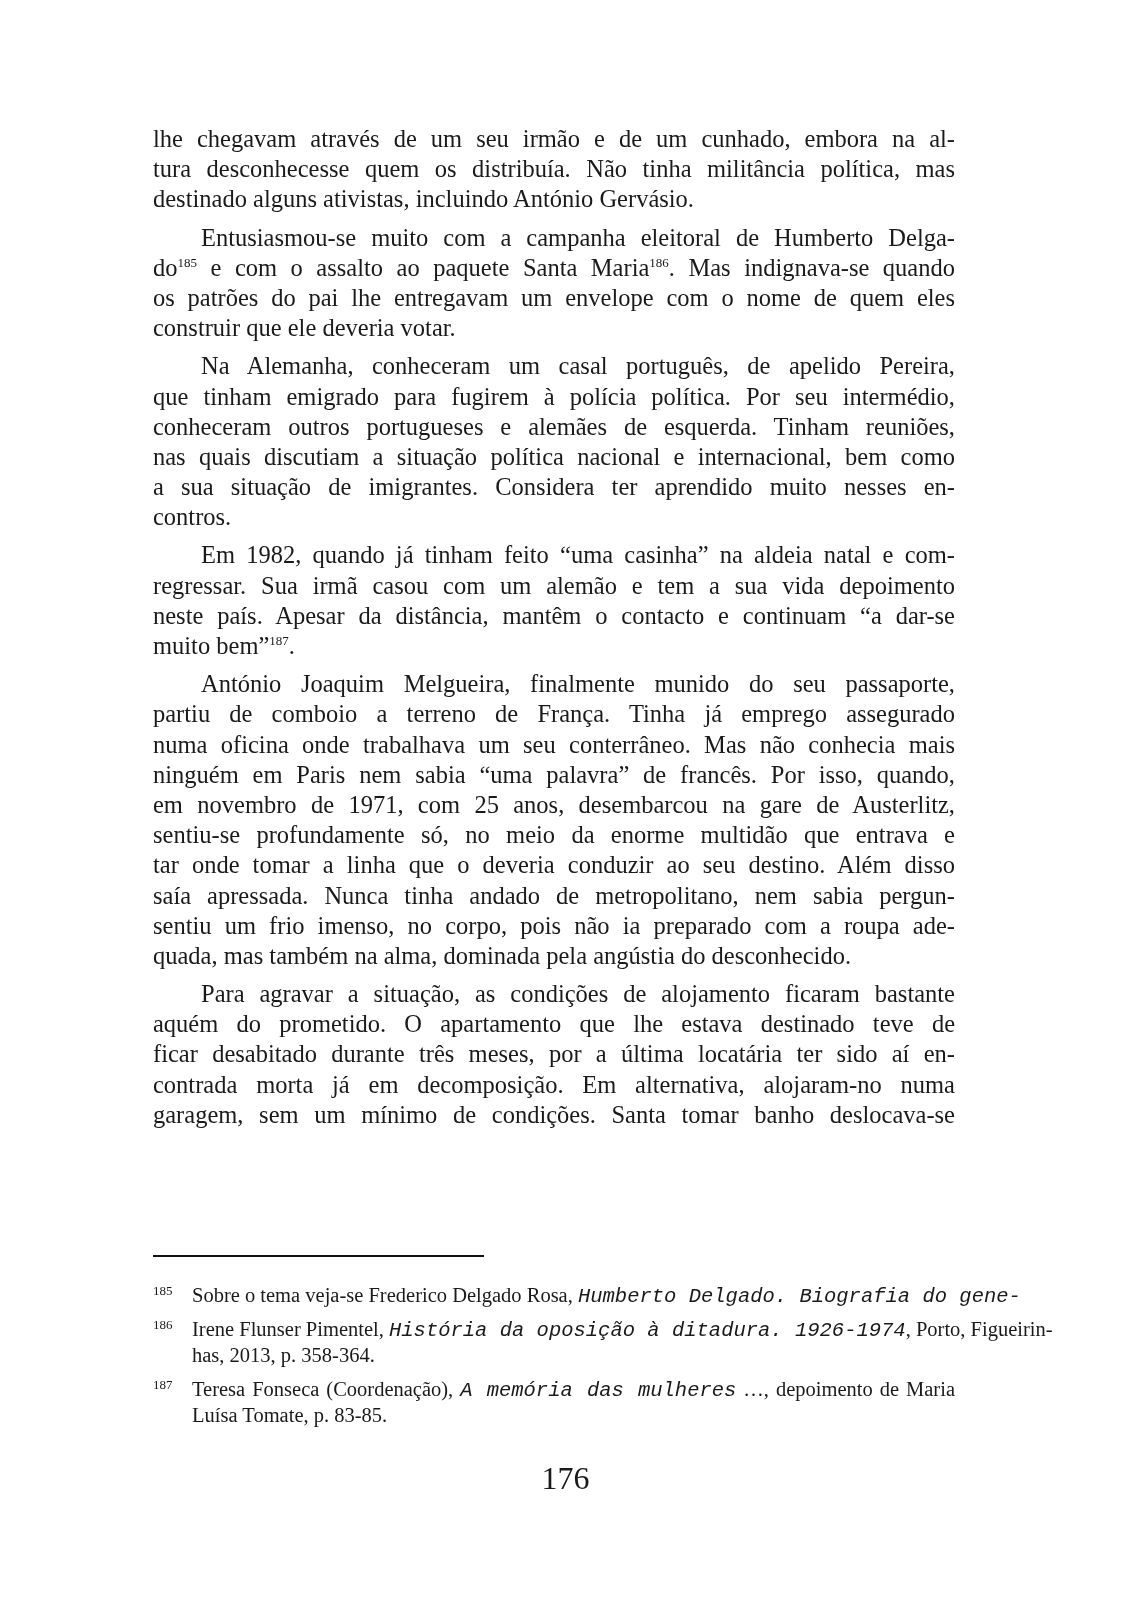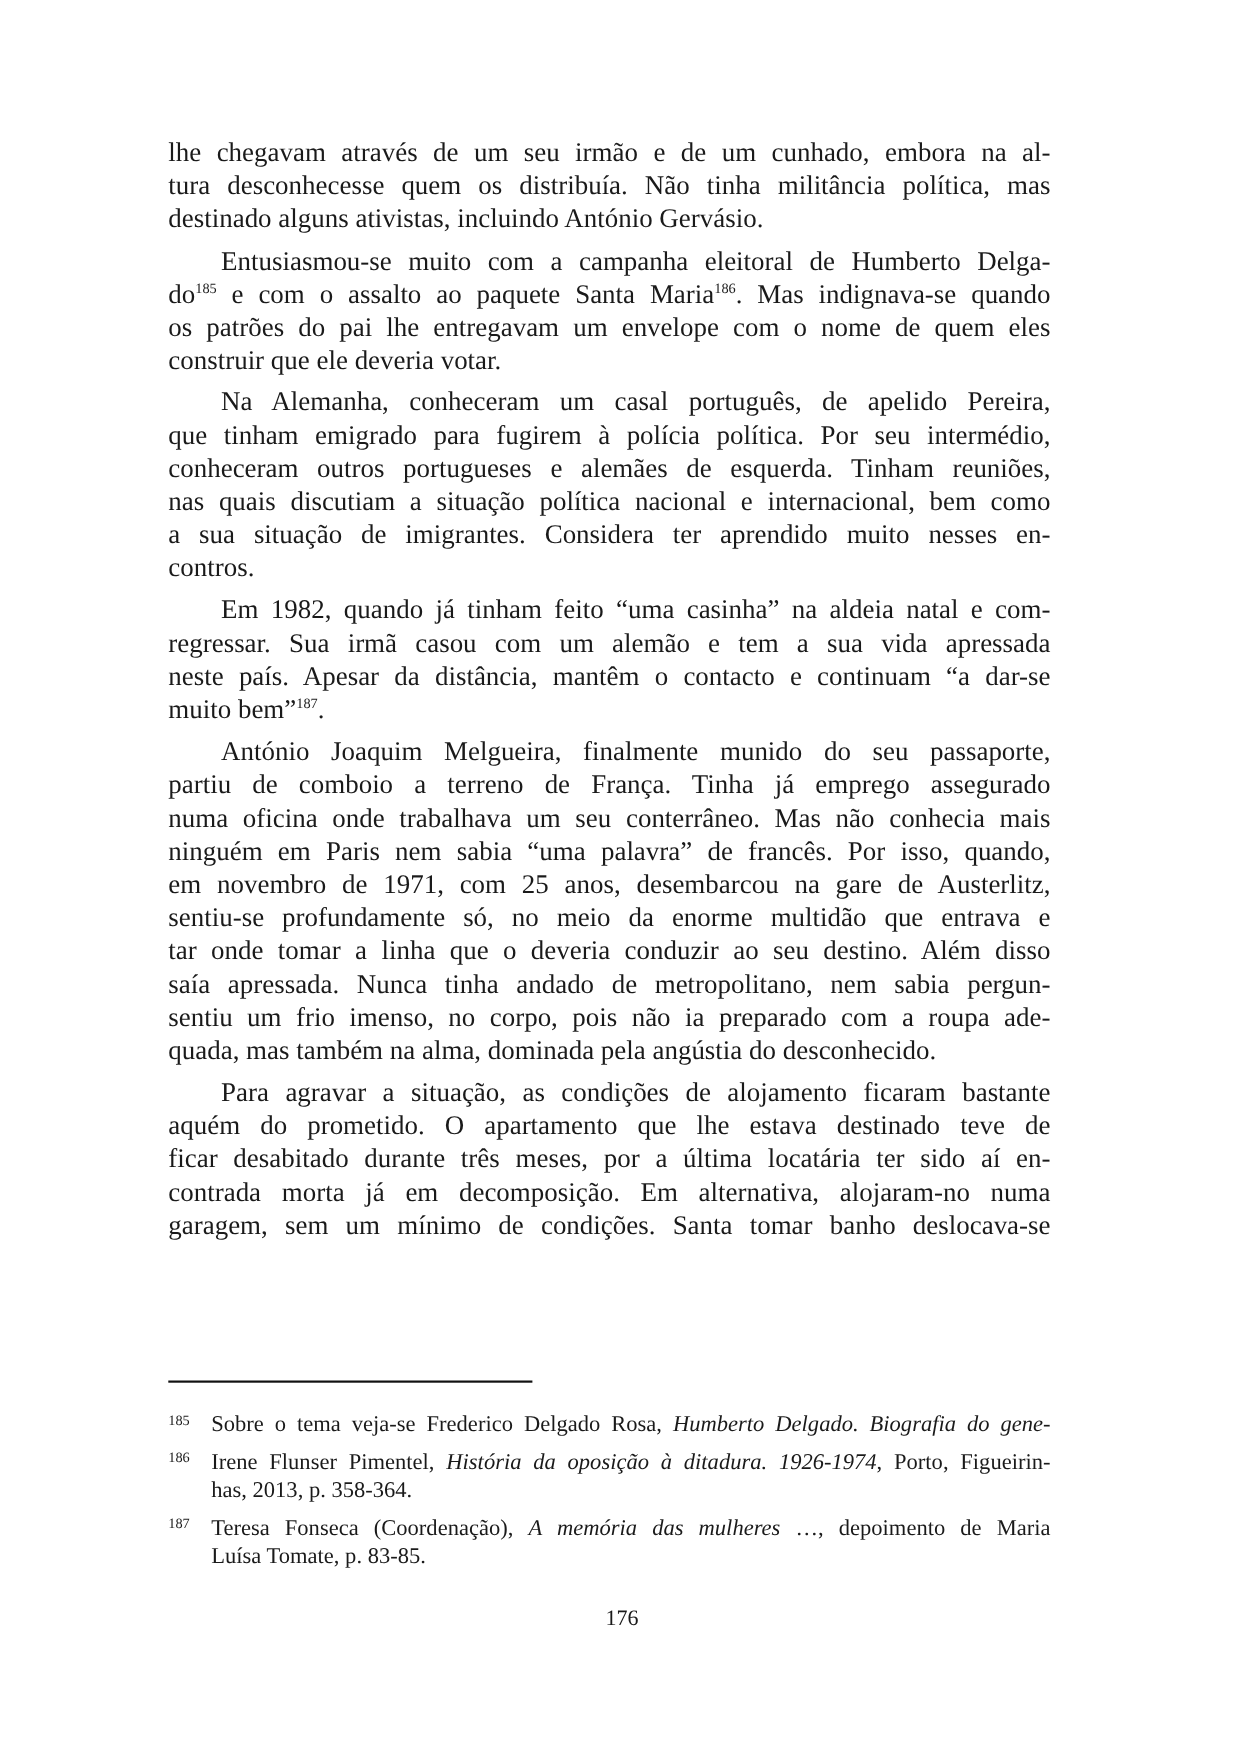--- a/index.html
+++ b/index.html
@@ -10,22 +10,22 @@
           white-space: nowrap; text-align: justify; text-align-last: justify; }
   .line.last { text-align-last: left; }
   .line.indent { padding-left: 48px; }
   .para { margin-bottom: 8px; }
   sup { font-size: 13px; line-height: 0; vertical-align: 9px; }
   .rule { position: absolute; left: 153px; top: 1255px; width: 331px; height: 2px; background: #111; }
   .footnotes { position: absolute; left: 153px; top: 1282px; width: 802px; }
   .fn { position: relative; padding-left: 39px; margin-bottom: 8px; }
   .fn-num { position: absolute; left: 0; top: 0; font-size: 13px; line-height: 18px; }
   .fn .line { font-size: 20.5px; line-height: 26px; height: 26px; }
-  em { font-style: italic; }
-  .pageno { position: absolute; top: 1460px; left: 0; width: 1131px; text-align: center; font-size: 20px; }
+  em { font-style: italic; font-family: Liberation Mono, monospace; }
+  .pageno { position: absolute; top: 1460px; left: 0; width: 1131px; text-align: center; font-size: 32px; }
 </style>
 </head>
 <body>
 
 <div class="main">
 
   <div class="para">
     <span class="line">lhe chegavam através de um seu irmão e de um cunhado, embora na al-</span>
     <span class="line">tura desconhecesse quem os distribuía. Não tinha militância política, mas</span>
     <span class="line last">destinado alguns ativistas, incluindo António Gervásio.</span>
@@ -42,21 +42,21 @@
     <span class="line indent">Na Alemanha, conheceram um casal português, de apelido Pereira,</span>
     <span class="line">que tinham emigrado para fugirem à polícia política. Por seu intermédio,</span>
     <span class="line">conheceram outros portugueses e alemães de esquerda. Tinham reuniões,</span>
     <span class="line">nas quais discutiam a situação política nacional e internacional, bem como</span>
     <span class="line">a sua situação de imigrantes. Considera ter aprendido muito nesses en-</span>
     <span class="line last">contros.</span>
   </div>
 
   <div class="para">
     <span class="line indent">Em 1982, quando já tinham feito “uma casinha” na aldeia natal e com-</span>
-    <span class="line">regressar. Sua irmã casou com um alemão e tem a sua vida apressada</span>
+    <span class="line">regressar. Sua irmã casou com um alemão e tem a sua vida depoimento</span>
     <span class="line">neste país. Apesar da distância, mantêm o contacto e continuam “a dar-se</span>
     <span class="line last"><span>muito bem”</span><sup>187</sup><span>.</span></span>
   </div>
 
   <div class="para">
     <span class="line indent">António Joaquim Melgueira, finalmente munido do seu passaporte,</span>
     <span class="line">partiu de comboio a terreno de França. Tinha já emprego assegurado</span>
     <span class="line">numa oficina onde trabalhava um seu conterrâneo. Mas não conhecia mais</span>
     <span class="line">ninguém em Paris nem sabia “uma palavra” de francês. Por isso, quando,</span>
     <span class="line">em novembro de 1971, com 25 anos, desembarcou na gare de Austerlitz,</span>

